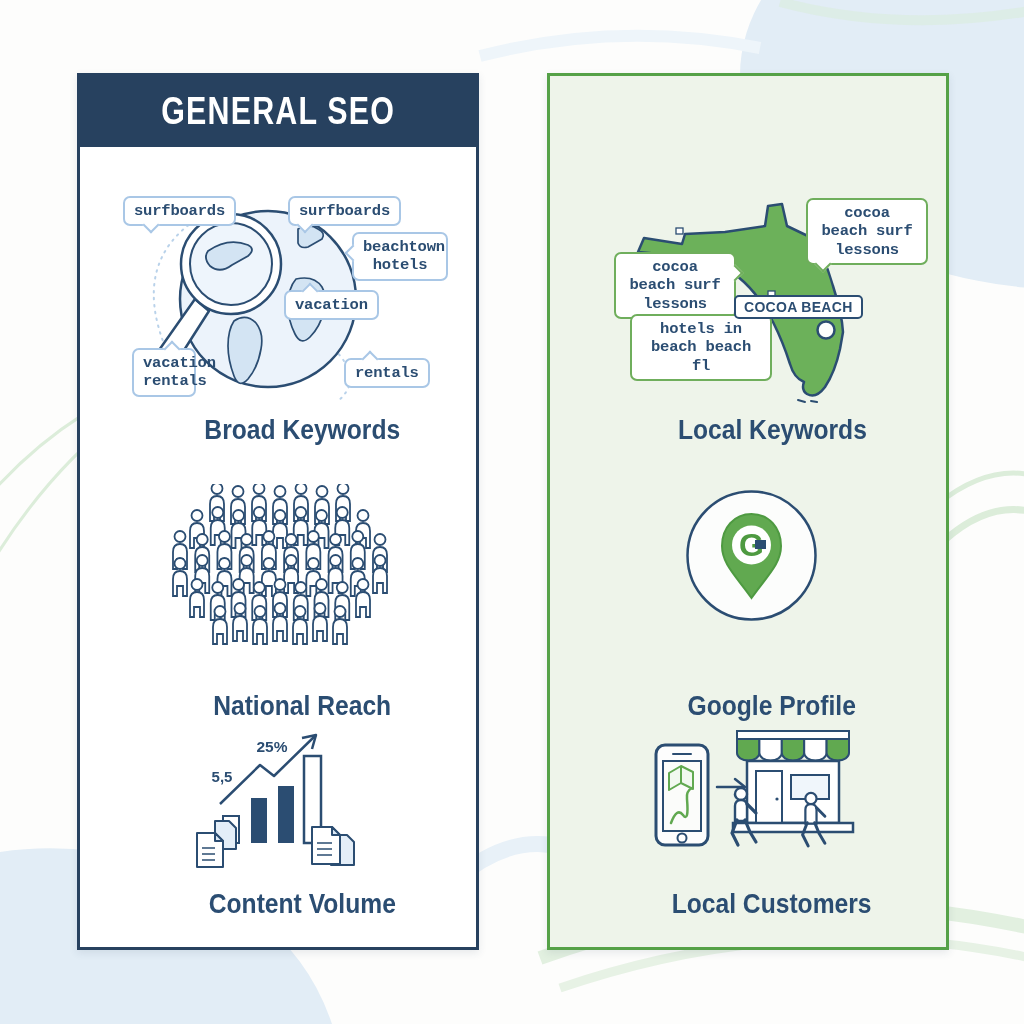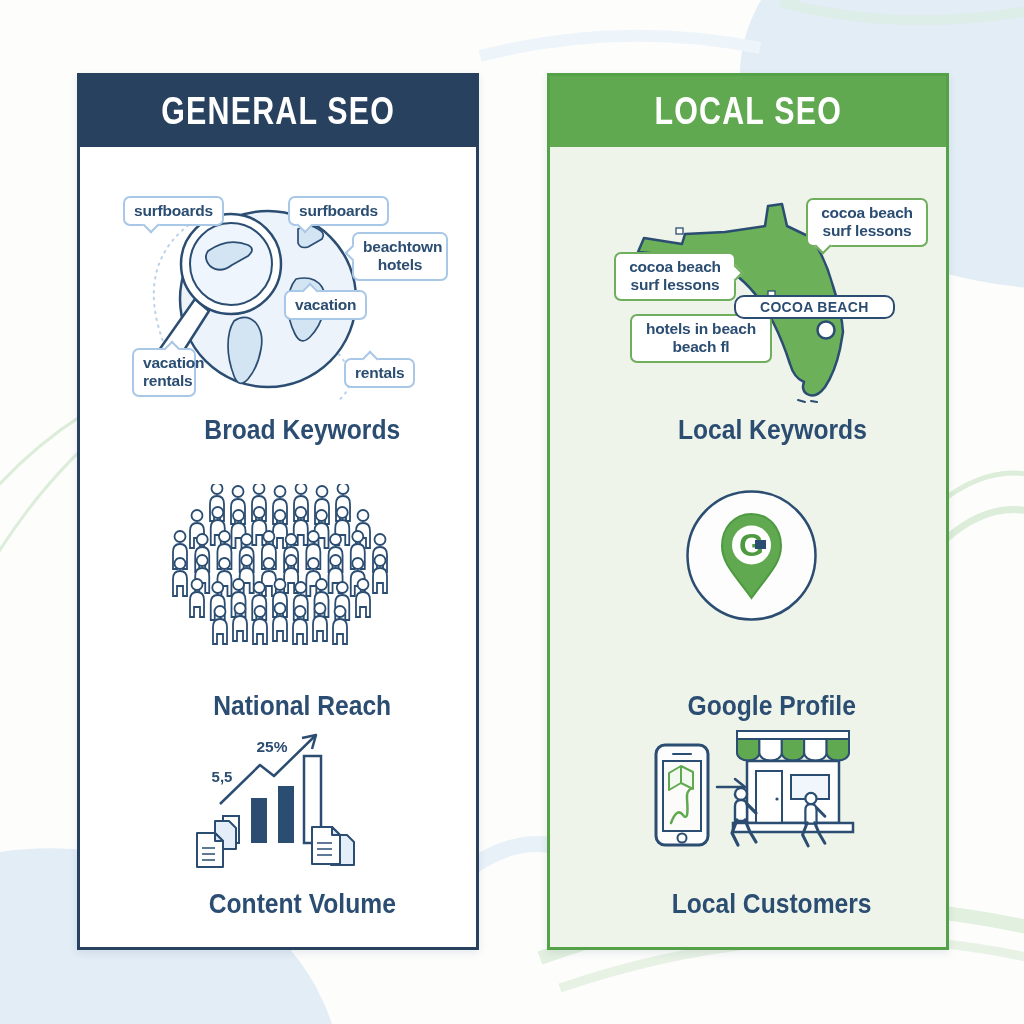--- a/index.html
+++ b/index.html
@@ -22,34 +22,34 @@
   .panel.right .panel-header{background:var(--green);}
   .panel-header span{display:inline-block;transform:scaleX(.8);color:#fff;
     font-size:38px;font-weight:700;letter-spacing:1.5px;white-space:nowrap;}
   .label{position:absolute;left:0;width:100%;text-align:center;z-index:2;padding-left:48px;}
   .label span{display:inline-block;transform:scaleX(.88);font-weight:700;font-size:28px;
     color:var(--navy-text);white-space:nowrap;}
   .lbl-1{top:338px;} .lbl-2{top:570px;margin-top:44px;} .lbl-3{top:812px;}
   .ill{position:absolute;z-index:1;}
   .bubble{position:absolute;background:#fff;border:2px solid var(--bubble-blue);
     border-radius:7px;color:var(--navy-text);font-weight:700;font-size:15.5px;
-    line-height:1.18;padding:4px 9px;text-align:center;z-index:3;letter-spacing:-0.2px;}
+    line-height:1.18;padding:4px 9px;text-align:center;z-index:3;letter-spacing:-0.2px;font-family:Liberation Mono, monospace;}
   .bubble::after{content:"";position:absolute;width:10px;height:10px;background:#fff;
     border-right:2px solid var(--bubble-blue);border-bottom:2px solid var(--bubble-blue);}
   .bubble.green{border-color:var(--bubble-green);}
   .bubble.green::after{border-right-color:var(--bubble-green);border-bottom-color:var(--bubble-green);}
   .tail-b::after{bottom:-7px;left:20px;transform:rotate(45deg);}
   .tail-bl::after{bottom:-7px;left:9px;transform:rotate(45deg);}
   .tail-l::after{left:-7px;top:13px;transform:rotate(135deg);}
   .tail-t::after{top:-7px;left:18px;transform:rotate(-135deg);}
   .tail-tr::after{top:-7px;right:16px;transform:rotate(-135deg);}
   .tail-r::after{right:-7px;top:13px;transform:rotate(-45deg);}
   .map-tag{position:absolute;background:#fff;border:2.5px solid var(--navy-text);
-    border-radius:10px;color:var(--navy-text);font-weight:700;font-size:14px;
-    padding:2px 24px;z-index:4;white-space:nowrap;letter-spacing:.3px;}
+    border-radius:5px;color:var(--navy-text);font-weight:700;font-size:14px;
+    padding:2px 8px;z-index:4;white-space:nowrap;letter-spacing:.3px;}
   .cp{fill:#fff;stroke:var(--navy-text);stroke-width:1.8;}
   .wk{fill:#fff;stroke:var(--navy-text);stroke-width:2.4;}
   .wl{fill:none;stroke:var(--navy-text);stroke-width:3.2;stroke-linecap:round;stroke-linejoin:round;}
   .dotted{fill:none;stroke:#b9d2ea;stroke-width:2;stroke-dasharray:1.5 5.5;stroke-linecap:round;}
   .chart-txt{font-family:"Liberation Sans",sans-serif;font-weight:700;fill:var(--navy-text);}
 </style>
 </head>
 <body>
 
 <div class="stage">
@@ -186,23 +186,20 @@
         <path d="M127,106 h20 l8,8 v29 h-28 Z" fill="#fff"></path>
         <path d="M147,106 l8,8 h-8 Z" fill="#dce9f6"></path>
         <path d="M132,122 h15 M132,128 h15 M132,134 h15" stroke-width="1.6"></path>
       </g>
     </svg>
 
     <div class="label lbl-3"><span>Content Volume</span></div>
   </div>
 
   <div class="panel right">
-    <div class="panel-header">
-      <span>LOCAL SEO</span>
-    </div>
 
     <svg class="ill" style="left:80px;top:118px" width="235" height="210" viewBox="0 0 235 210">
       <path d="M8,58 L14,44 L52,50 L55,40 L95,38 L135,32 L138,12 L152,10 L157,32 L182,44
                Q196,66 203,92 Q212,120 213,138 L210,155 Q205,178 195,193 Q186,205 177,200
                Q171,196 174,188 Q164,184 160,170 Q153,148 143,128 Q130,103 114,88
                Q97,72 78,66 Q55,58 30,60 Z" style="fill:var(--map-green);stroke:var(--navy-text);stroke-width:2.5;stroke-linejoin:round"></path>
       <path d="M168,206 l7,2 M181,207 l6,1" style="stroke:var(--navy-text);stroke-width:2;stroke-linecap:round"></path>
       <rect x="46" y="34" width="7" height="6" style="fill:#fff;stroke:var(--navy-text);stroke-width:1.3"></rect>
       <rect x="138" y="97" width="7" height="6" style="fill:#fff;stroke:var(--navy-text);stroke-width:1.3"></rect>
       <circle cx="196" cy="136" r="8.5" style="fill:#fdfefd;stroke:var(--navy-text);stroke-width:2.5"></circle>

